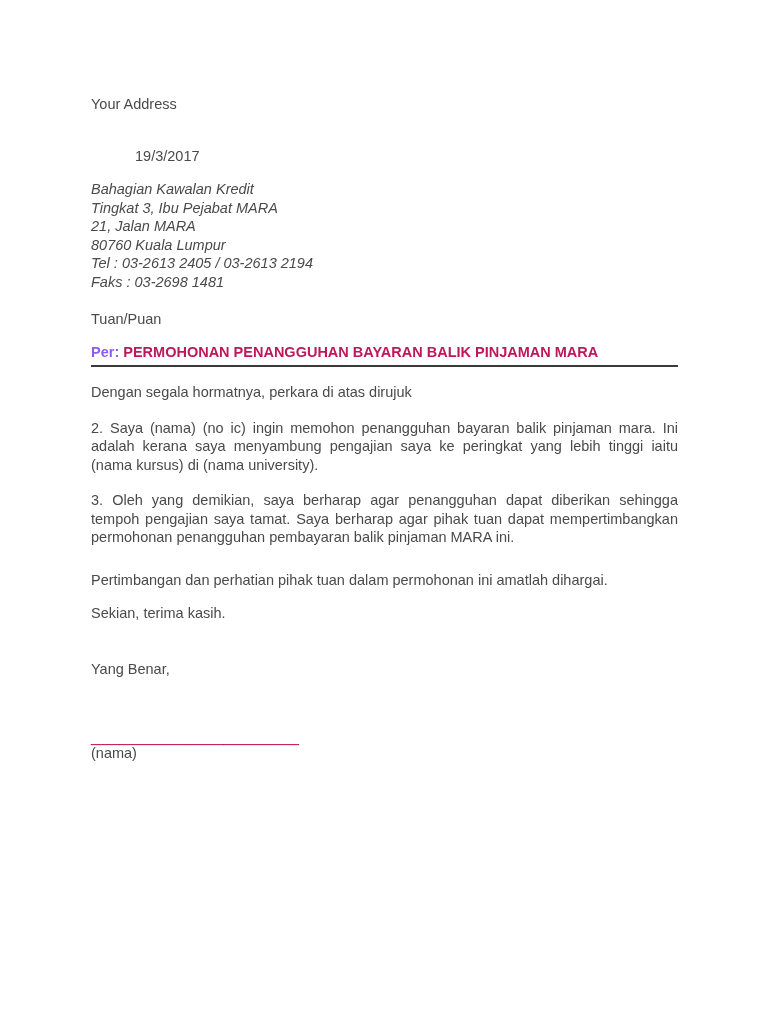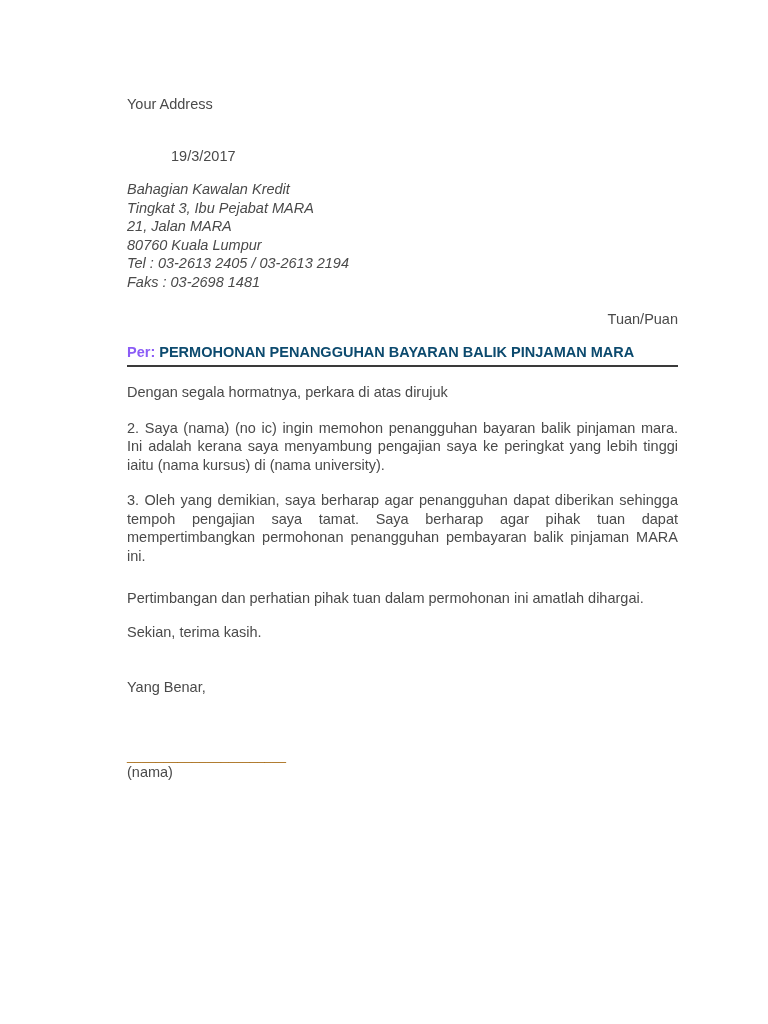--- a/index.html
+++ b/index.html
@@ -5,60 +5,59 @@
   * { margin: 0; padding: 0; box-sizing: border-box; }
   html, body { background: #ffffff; }
   .page {
     position: relative;
     width: 768px;
     height: 1024px;
     background: #ffffff;
     font-family: "Liberation Sans", "DejaVu Sans", sans-serif;
     color: #4a4a4a;
     overflow: hidden;
-    padding-left: 36px;
   }
   .content {
     padding: 95px 90px 0 91px;
   }
   .line, .para {
     font-size: 14.5px;
     line-height: 18.5px;
     color: #4a4a4a;
   }
   .date-line {
     margin-top: 33px;
     margin-left: 44px;
   }
   .recipient-block { margin-top: 15px; font-style: italic; }
-  .salutation { margin-top: 19px; text-align: right; }
+  .salutation { margin-top: 19px; }
   .subject-line {
     margin-top: 14px;
     padding-bottom: 4px;
     border-bottom: 2px solid #3a3a3a;
   }
   .subject-line .subject-prefix {
     font-weight: bold;
     color: #8b5cf6;
   }
   .subject-line .subject-text {
     font-weight: bold;
-    color: #0c4a6e;
+    color: #be185d;
   }
   .opening { margin-top: 16px; }
   .body-para { margin-top: 17px; text-align: justify; }
   .appreciation { margin-top: 24px; }
   .thanks { margin-top: 15px; }
   .closing { margin-top: 37px; }
   .signature-block { margin-top: 52px; }
   .signature-rule {
-    font-size: 13px;
+    font-size: 17px;
     line-height: 14px;
     letter-spacing: 0;
-    color: #a16207;
+    color: #be185d;
   }
   .signature-name {
     font-size: 14.5px;
     line-height: 18.5px;
     color: #4a4a4a;
   }
 </style>
 </head>
 <body>
 

